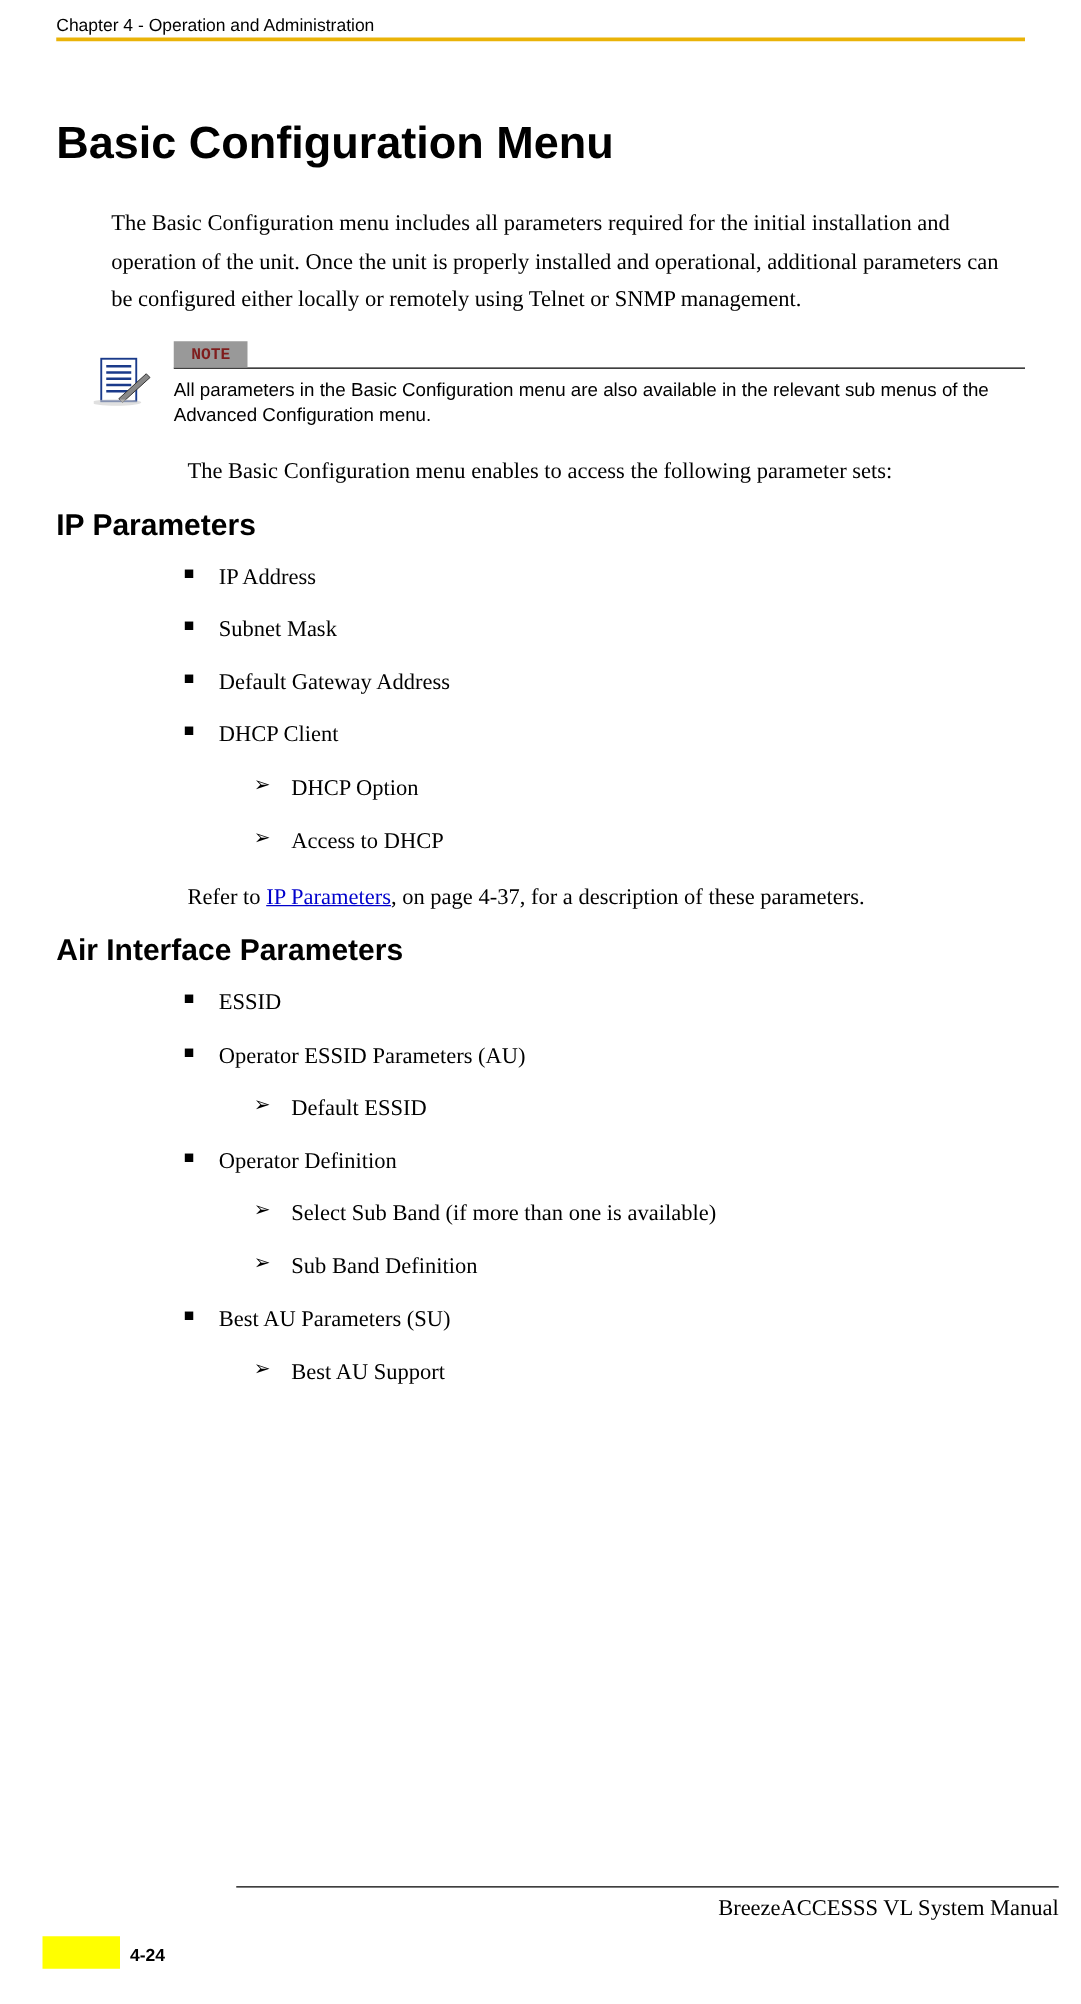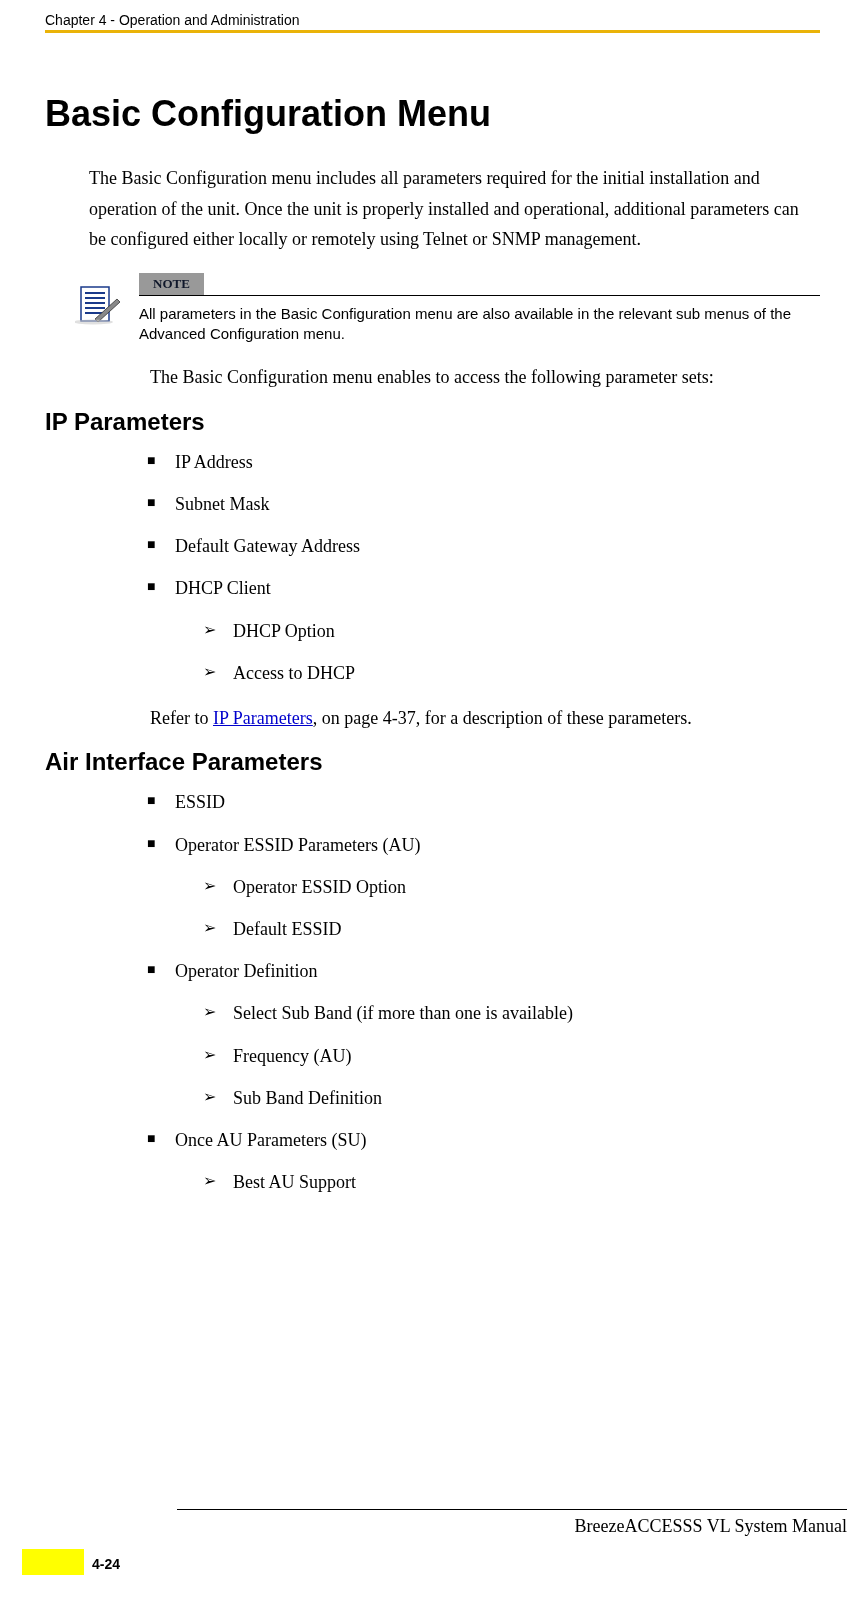--- a/index.html
+++ b/index.html
@@ -47,24 +47,24 @@
     .note-icon {
       width: 46px;
       flex: 0 0 46px;
       margin-right: 18px;
       margin-top: 12px;
     }
     .note-content {
       flex: 1;
     }
     .note-label {
-      font-family: Liberation Serif, serif;
+      font-family: Liberation Mono, monospace;
       font-size: 13px;
       font-weight: bold;
-      color: #0f172a;
+      color: #7f1d1d;
       background: #999;
       display: inline-block;
       padding: 3px 14px;
     }
     .note-label-wrap-outer {
       border-bottom: 1px solid #000;
       margin-bottom: 8px;
     }
     .note-text {
       font-family: Arial, Helvetica, sans-serif;
@@ -125,21 +125,21 @@
     ul.arrow > li:last-child {
       margin-bottom: 0;
     }
     .link {
       color: #0000cc;
       text-decoration: underline;
     }
     .footer {
       position: absolute;
       bottom: 28px;
-      left: 4px;
+      left: 16px;
       right: 0;
       padding: 0 18px;
     }
     .footer-line {
       border-top: 1px solid #000;
       margin-left: 155px;
       margin-bottom: 6px;
     }
     .footer-text {
       text-align: right;
@@ -214,32 +214,30 @@
   </ul>
   <p class="para">
     <span>Refer to </span><a href="#" class="link">IP Parameters</a><span>, on page 4-37, for a description of these parameters.</span>
   </p>
 
   <h2 class="section">Air Interface Parameters</h2>
   <ul class="square">
     <li><span>ESSID</span></li>
     <li><span>Operator ESSID Parameters (AU)</span>
       <ul class="arrow">
-        <li><span>Operator ESSID Option</span></li>
         <li><span>Default ESSID</span></li>
       </ul>
     </li>
     <li><span>Operator Definition</span>
       <ul class="arrow">
         <li><span>Select Sub Band (if more than one is available)</span></li>
-        <li><span>Frequency (AU)</span></li>
         <li><span>Sub Band Definition</span></li>
       </ul>
     </li>
-    <li><span>Once AU Parameters (SU)</span>
+    <li><span>Best AU Parameters (SU)</span>
       <ul class="arrow">
         <li><span>Best AU Support</span></li>
       </ul>
     </li>
   </ul>
 
 </div>
 
 <div class="footer">
   <div class="footer-line"></div>

